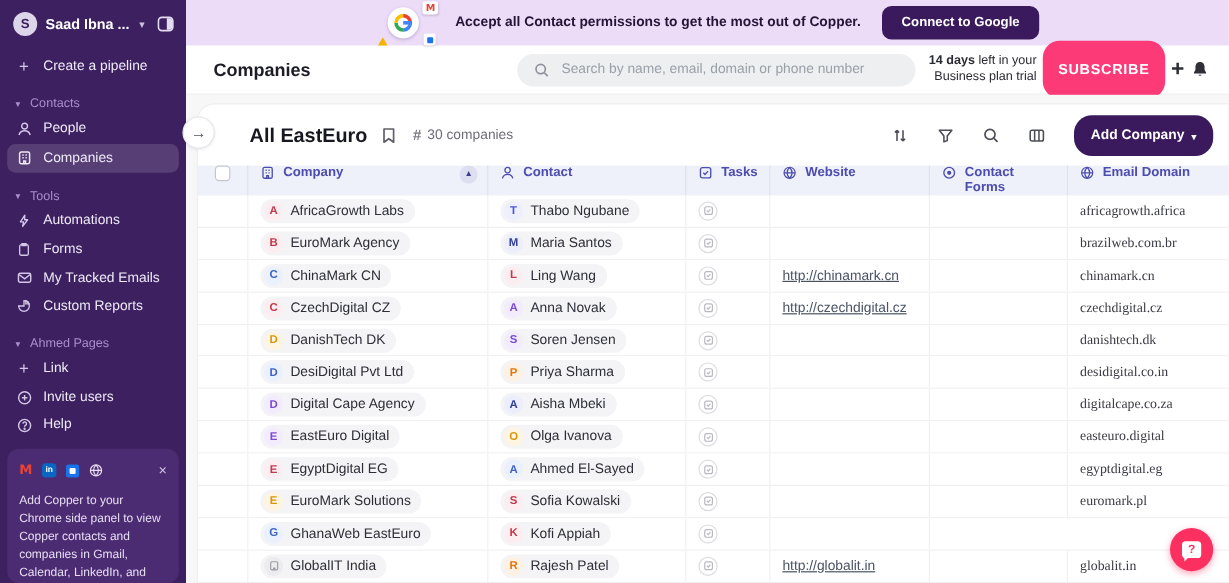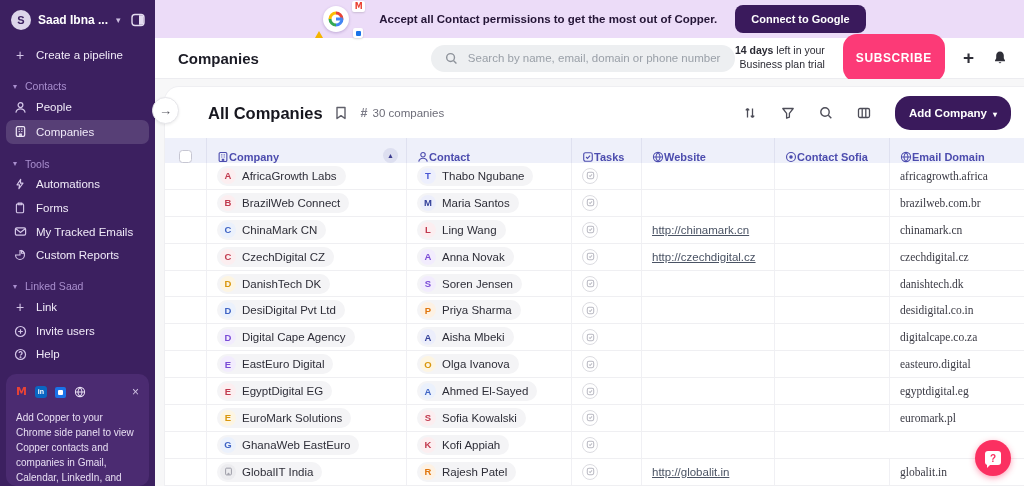--- a/index.html
+++ b/index.html
@@ -38,21 +38,21 @@
   .badge-gmail { position:absolute; right:-4px; top:-2px; width:13px; height:11px; border-radius:2px; background:#fff; box-shadow:0 1px 2px rgba(0,0,0,.15); display:flex; align-items:center; justify-content:center; font-size:8px; font-weight:bold; color:#ea4335; font-family:"DejaVu Sans", sans-serif; }
   .badge-cal { position:absolute; right:-2px; bottom:-3px; width:10px; height:10px; border-radius:2px; background:#fff; box-shadow:0 1px 2px rgba(0,0,0,.15); display:flex; align-items:center; justify-content:center; }
   .badge-cal i { display:block; width:5px; height:5px; background:#1a73e8; border-radius:1px; }
   .badge-tri { position:absolute; left:2px; bottom:-3px; width:0; height:0; border-left:4px solid transparent; border-right:4px solid transparent; border-bottom:7px solid #f4b400; }
   .banner-text { font-size:11.5px; font-weight:bold; color:#241536; }
   .banner-btn { background:#3a1a5c; color:#fff; font-size:11px; font-weight:bold; border:none; border-radius:8px; padding:8px 16px; cursor:pointer; }
 
   .header { height:41px; background:#fff; border-bottom:1px solid #ececf0; display:flex; align-items:center; padding:0 16px 0 23px; flex-shrink:0; }
   .page-title { font-size:15px; font-weight:bold; color:#1c1c26; }
   .search-pill { margin-left:172px; width:332px; height:27px; border-radius:14px; background:#edeff1; display:flex; align-items:center; gap:10px; padding:0 14px; color:#9aa0a8; font-size:11.5px; cursor:text; }
-  .hdr-right { margin-left:auto; display:flex; align-items:center; gap:18px; }
+  .hdr-right { margin-left:auto; display:flex; align-items:center; gap:5px; }
   .trial { text-align:right; font-size:10.5px; line-height:1.3; color:#2a2a33; white-space:nowrap; }
   .subscribe-btn { background:#fc3a77; color:#fff; border:none; border-radius:14px; font-size:12px; font-weight:bold; letter-spacing:.6px; padding:17px 13px; cursor:pointer; }
   .hdr-ic { color:#2f2f38; display:flex; align-items:center; cursor:pointer; }
   .plus-ic { font-size:19px; font-weight:bold; line-height:1; margin-top:-2px; }
 
   .content { flex:1; background:#f7f7f8; padding:8px 0 0 10px; position:relative; min-height:0; }
   .card { background:#fff; border-radius:14px 0 0 0; height:100%; box-shadow:0 0 0 1px #efeff2; position:relative; display:flex; flex-direction:column; }
   .back-btn { position:absolute; left:-13px; top:10px; width:27px; height:27px; border-radius:50%; background:#fff; border:1px solid #e6e6ea; box-shadow:0 1px 3px rgba(0,0,0,.08); display:flex; align-items:center; justify-content:center; color:#55555e; font-size:13px; cursor:pointer; z-index:3; }
   .card-head { display:flex; align-items:center; padding:9px 13px 8px 43px; flex-shrink:0; }
   .view-title { font-size:16.5px; font-weight:bold; color:#17171f; }
@@ -60,21 +60,21 @@
   .count-wrap { margin-left:14px; display:flex; align-items:center; gap:5px; color:#6d6d78; font-size:11.5px; }
   .count-hash { font-weight:bold; font-size:12.5px; color:#7c7c88; }
   .head-tools { margin-left:auto; display:flex; align-items:center; gap:24px; color:#4d4d58; }
   .tool-ic { display:flex; cursor:pointer; }
   .add-btn { background:#3a1a5c; color:#fff; border:none; border-radius:15px; font-size:11.5px; font-weight:bold; padding:11px 14px; display:flex; align-items:flex-end; gap:6px; cursor:pointer; }
   .add-btn .caret { font-size:8px; }
 
   
   .grid-cols { display:grid; grid-template-columns:42px 200px 165px 70px 133px 115px 1fr; }
   .thead { height:25px; background:#eef0fa; align-items:center; color:#4c4cae; font-size:11px; font-weight:bold; flex-shrink:0; }
-  .th { display:flex; align-items:flex-end; height:100%; padding:0 8px 0 10px; border-right:1px solid #dfe1f0; }
+  .th { display:flex; align-items:flex-start; gap:7px; height:100%; padding:0 8px 0 10px; border-right:1px solid #dfe1f0; }
   .th:last-child { border-right:none; }
   .th-check { justify-content:center; padding:0; }
   .checkbox { width:13px; height:13px; border:1.5px solid #c6c6d2; border-radius:3.5px; background:#fff; cursor:pointer; }
   .sort-badge { margin-left:auto; width:15px; height:15px; border-radius:50%; background:#dddff0; color:#3d3d8f; font-size:7px; display:flex; align-items:center; justify-content:center; cursor:pointer; }
   .tbody { overflow:hidden; flex:1; }
   .trow { height:26.9px; align-items:center; border-bottom:1px solid #efeff2; font-size:11.5px; color:#33333c; background:#fff; cursor:pointer; }
   .td { display:flex; align-items:center; height:100%; padding:0 8px 0 10px; border-right:1px solid #f0f0f4; overflow:hidden; white-space:nowrap; }
   .td:last-child { border-right:none;font-family:Liberation Serif, serif; }
   .chip { display:inline-flex; align-items:center; gap:6px; background:#f4f4f6; border-radius:12px; padding:2px 9px 2px 3px; max-width:100%; }
   .avatar { width:16px; height:16px; border-radius:50%; font-size:9.5px; font-weight:bold; display:flex; align-items:center; justify-content:center; flex-shrink:0; }
@@ -171,21 +171,21 @@
           <svg width="12" height="12" viewBox="0 0 14 14" fill="none" stroke="#d4c6e8" stroke-width="1.3">
             <path d="M7 7V1.8A5.2 5.2 0 1 1 1.8 7z"></path>
             <path d="M8.8 1.9A5.2 5.2 0 0 1 12.1 5L8.8 5z"></path>
           </svg>
         </span>
       <span>Custom Reports</span>
     </div>
 
     <div class="sb-section">
       <span class="tri">▾</span>
-      <span>Linked Saad</span>
+      <span>Ahmed Pages</span>
     </div>
     <div class="sb-item">
       <span class="ic plus-g">+</span>
       <span>Link</span>
     </div>
 
     <div class="sb-bottom">
       <div class="sb-item">
         <span class="ic">
             <svg width="13" height="13" viewBox="0 0 14 14" fill="none" stroke="#d4c6e8" stroke-width="1.3">
@@ -278,21 +278,21 @@
       </div>
     </div>
 
     <div class="content">
       <div class="card">
         <div class="back-btn">
             <span>→</span>
           </div>
 
         <div class="card-head">
-          <span class="view-title">All Companies</span>
+          <span class="view-title">All EastEuro</span>
           <span class="bookmark">
               <svg width="12" height="14" viewBox="0 0 12 14" fill="none" stroke="#5f5f6a" stroke-width="1.4">
                 <path d="M2 1.5h8v11L6 9.6 2 12.5z" stroke-linejoin="round"></path>
               </svg>
             </span>
           <span class="count-wrap">
             <span class="count-hash">#</span>
             <span>30 companies</span>
           </span>
           <div class="head-tools">
@@ -366,21 +366,21 @@
               </span>
             <span>Website</span>
           </div>
           <div class="th">
             <span>
                 <svg width="12" height="12" viewBox="0 0 14 14" fill="none" stroke="#4c4cae" stroke-width="1.3">
                   <circle cx="7" cy="7" r="5.2"></circle>
                   <circle cx="7" cy="7" r="1.4" fill="#4c4cae"></circle>
                 </svg>
               </span>
-            <span>Contact Sofia</span>
+            <span>Contact Forms</span>
           </div>
           <div class="th">
             <span>
                 <svg width="12" height="12" viewBox="0 0 14 14" fill="none" stroke="#4c4cae" stroke-width="1.2">
                   <circle cx="7" cy="7" r="5.4"></circle>
                   <path d="M1.6 7h10.8M7 1.6c-3 3.3-3 7.5 0 10.8M7 1.6c3 3.3 3 7.5 0 10.8"></path>
                 </svg>
               </span>
             <span>Email Domain</span>
           </div>
@@ -418,21 +418,21 @@
     <div class="td">
                 <span class="domain d-val">africagrowth.africa</span>
               </div>
   </div>
 
   <div class="grid-cols trow">
     <div class="td"></div>
     <div class="td">
       <span class="chip">
         <span class="avatar c-av" style="color: rgb(193, 58, 78); background: rgb(252, 238, 240);">B</span>
-        <span class="chip-label c-name">BrazilWeb Connect</span>
+        <span class="chip-label c-name">EuroMark Agency</span>
       </span>
     </div>
     <div class="td">
       <span class="chip">
         <span class="avatar p-av" style="color: rgb(51, 64, 154); background: rgb(236, 238, 251);">M</span>
         <span class="chip-label p-name">Maria Santos</span>
       </span>
     </div>
     <div class="td">
       <span class="task-ic">

